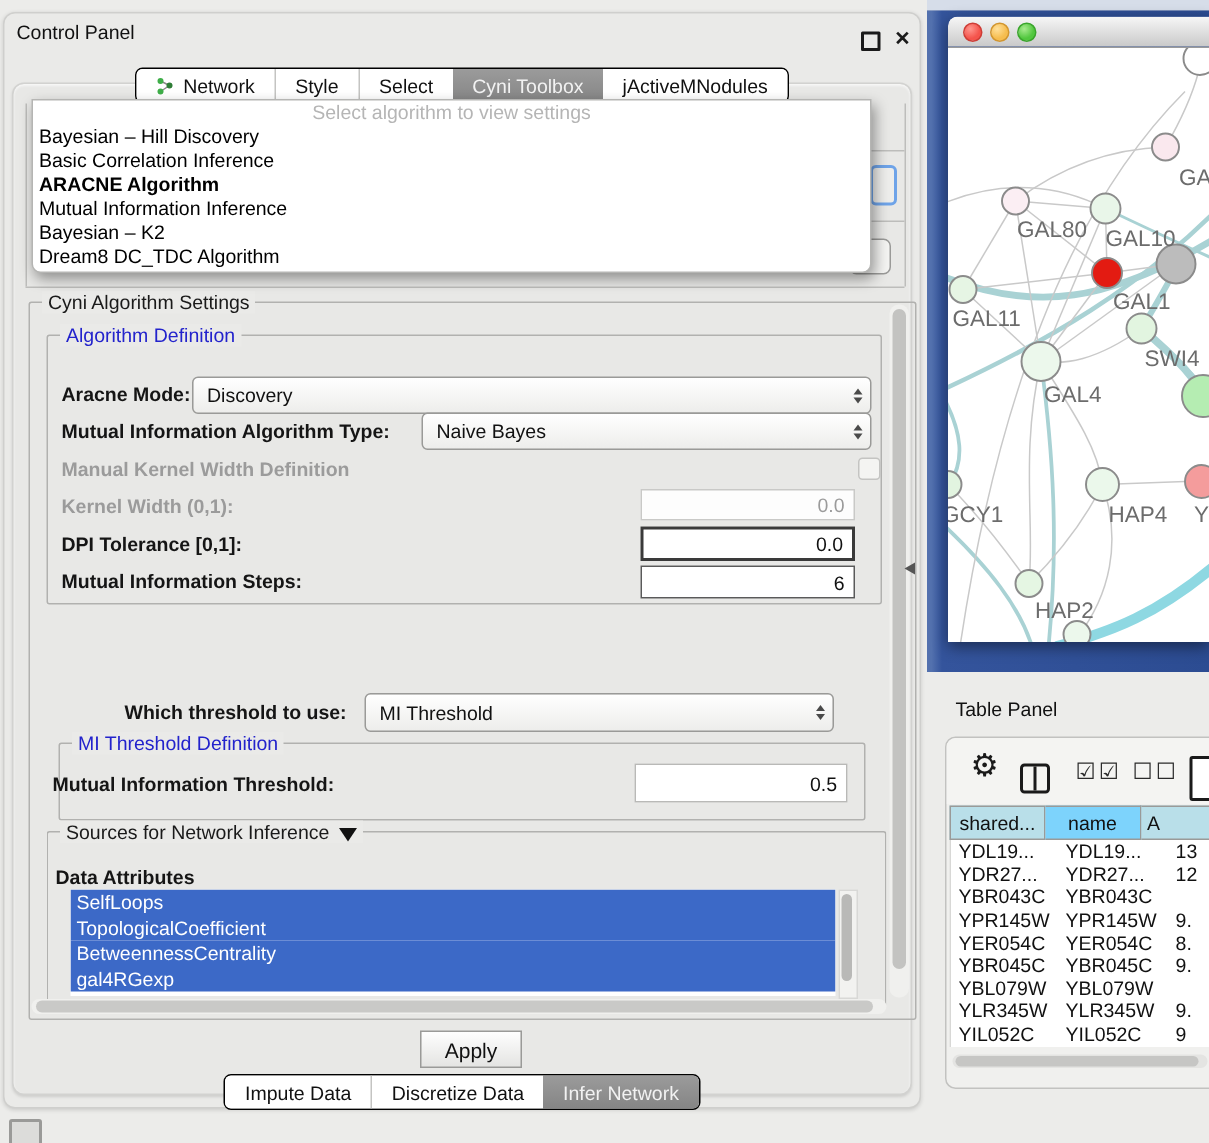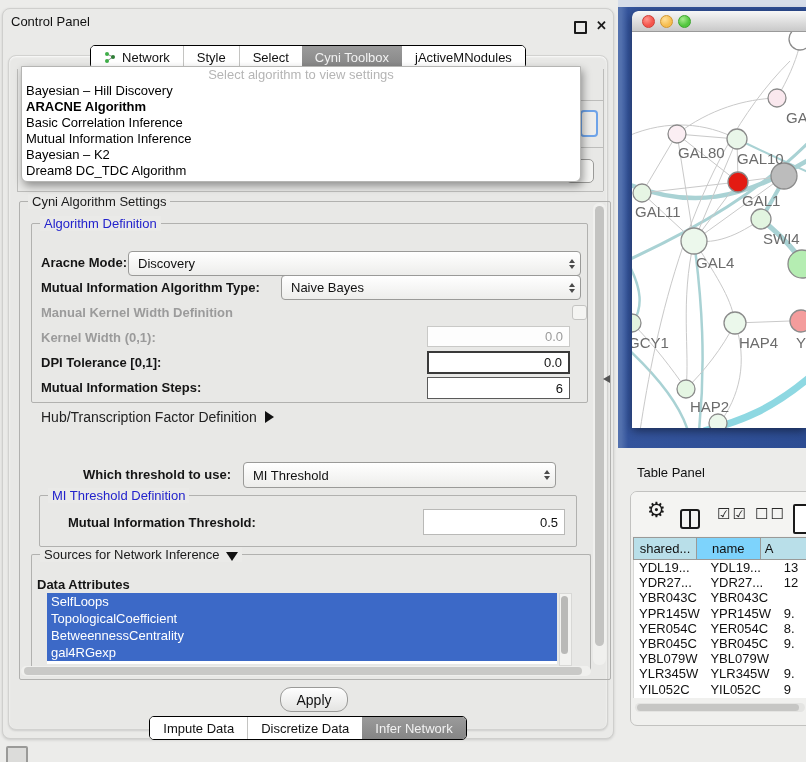--- a/index.html
+++ b/index.html
@@ -76,21 +76,21 @@
   .attr-item{height:17px;line-height:17px;padding-left:4px;font-size:13px;color:#fff;background:#3c69c7;white-space:nowrap;}
   .attr-vscroll{position:absolute;left:556px;top:584px;width:11px;height:71px;background:#f2f2f0;border:1px solid #d8d8d6;}
   .attr-vscroll .thumb{position:absolute;left:1px;top:2px;width:7px;height:58px;background:#b9b9b7;border-radius:4px;}
 
   .settings-vscroll{position:absolute;left:590px;top:194px;width:13px;height:462px;background:#f0f0ee;border-radius:6px;}
   .settings-vscroll .thumb{position:absolute;left:2px;top:3px;width:9px;height:440px;background:#c3c3c1;border-radius:5px;}
   .settings-hscroll{position:absolute;left:18px;top:657px;width:570px;height:10px;background:#f0f0ee;border-radius:5px;}
   .settings-hscroll .thumb{position:absolute;left:3px;top:1px;width:558px;height:8px;background:#c9c9c7;border-radius:4px;}
 
   .apply-btn{position:absolute;left:277px;top:678px;width:66px;height:23px;background:linear-gradient(#fefefe,#e4e4e2);
-    border:1px solid #9a9a98;border-radius:11px;font-size:14px;color:#111;display:flex;align-items:center;justify-content:center;}
+    border:1px solid #9a9a98;border-radius:0;font-size:14px;color:#111;display:flex;align-items:center;justify-content:center;}
 
   .bottom-tabs{position:absolute;left:0;top:707px;width:100%;display:flex;justify-content:center;}
 
   .mini-icon{position:absolute;left:6px;top:746px;width:18px;height:22px;border:2px solid #9a9a98;background:#dcdcda;border-radius:2px;}
   .cursor{position:absolute;left:603px;top:375px;width:0;height:0;border-top:4px solid transparent;border-bottom:4px solid transparent;border-right:7px solid #555;}
 
   
   .top-strip{position:absolute;left:618px;top:0;width:188px;height:7px;background:#d6dde9;border-bottom:1px solid #aab4c6;}
   .desktop{position:absolute;left:618px;top:7px;width:188px;height:441px;
     background:linear-gradient(90deg,#5371ae 0px,#5371ae 3px,#34549c 10px,#2c4c92 100%);}
@@ -179,22 +179,22 @@
         <div class="tab">
             <span>jActiveMNodules</span>
           </div>
       </div>
     </div>
 
     <div class="dropdown">
       <div class="dd-placeholder">Select algorithm to view settings</div>
       <div id="algo-options">
           <div class="dd-option">Bayesian – Hill Discovery</div>
+          <div class="dd-option">Basic Correlation Inference</div>
           <div class="dd-option sel">ARACNE Algorithm</div>
-          <div class="dd-option">Basic Correlation Inference</div>
           <div class="dd-option">Mutual Information Inference</div>
           <div class="dd-option">Bayesian – K2</div>
           <div class="dd-option">Dream8 DC_TDC Algorithm</div>
         </div>
     </div>
 
     <div class="group settings">
       <span class="grouplbl">Cyni Algorithm Settings</span>
     </div>
 
@@ -225,34 +225,33 @@
     </div>
     <span class="lbl" style="left:38px;top:346px;">DPI Tolerance [0,1]:</span>
     <div class="field strong" style="left:424px;top:342px;width:143px;height:23px;">
       <span>0.0</span>
     </div>
     <span class="lbl" style="left:38px;top:371px;">Mutual Information Steps:</span>
     <div class="field mid" style="left:424px;top:368px;width:143px;height:22px;">
       <span>6</span>
     </div>
 
-    <span class="lbl plain" style="left:38px;top:400px;"><span>Hub/Transcription Factor Definition</span><span class="tri-right"></span></span>
 
     <span class="lbl" style="left:80px;top:458px;">Which threshold to use:</span>
     <div class="combo" style="left:240px;top:453px;width:302px;height:24px;">
       <span>MI Threshold</span>
       <span class="spin">
           <i class="up"></i>
           <i class="dn"></i>
         </span>
     </div>
     <div class="group" style="left:36px;top:486px;width:536px;height:50px;">
       <span class="grouplbl blue">MI Threshold Definition</span>
     </div>
-    <span class="lbl" style="left:65px;top:506px;">Mutual Information Threshold:</span>
+    <span class="lbl" style="left:32px;top:506px;">Mutual Information Threshold:</span>
     <div class="field" style="left:420px;top:500px;width:142px;height:26px;">
       <span>0.5</span>
     </div>
 
     <div class="group" style="left:28px;top:545px;width:558px;height:116px;border-bottom:none;">
       <span class="grouplbl"><span>Sources for Network Inference</span><span class="tri-down"></span></span>
     </div>
     <span class="lbl" style="left:34px;top:568px;">Data Attributes</span>
     <div class="attr-list" id="attr-list">
         <div class="attr-item">SelfLoops</div>

